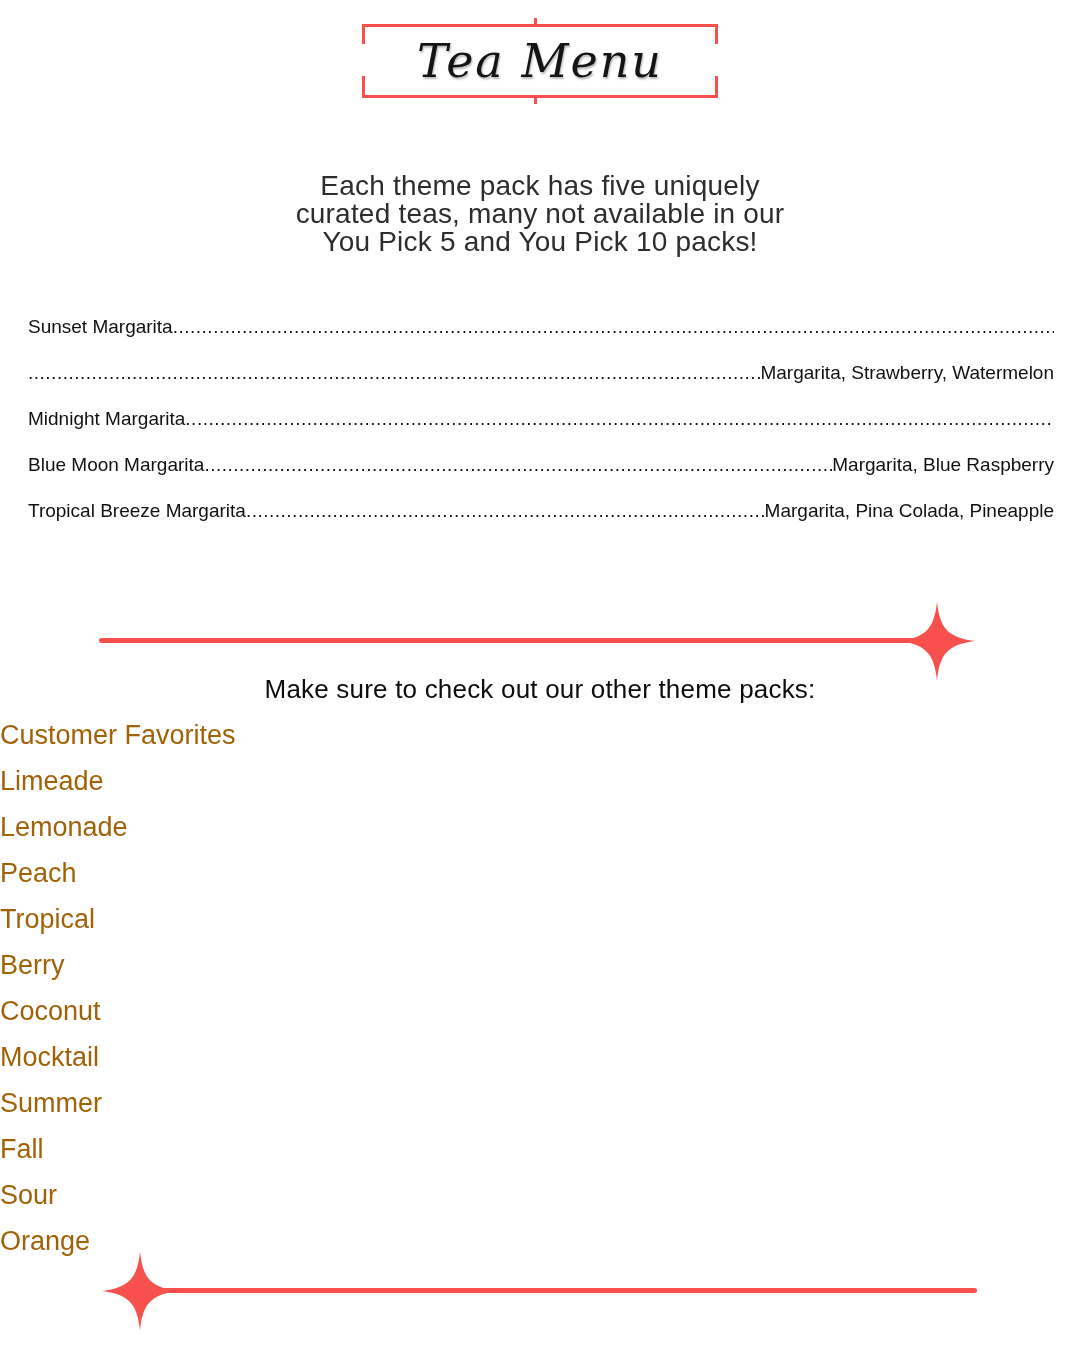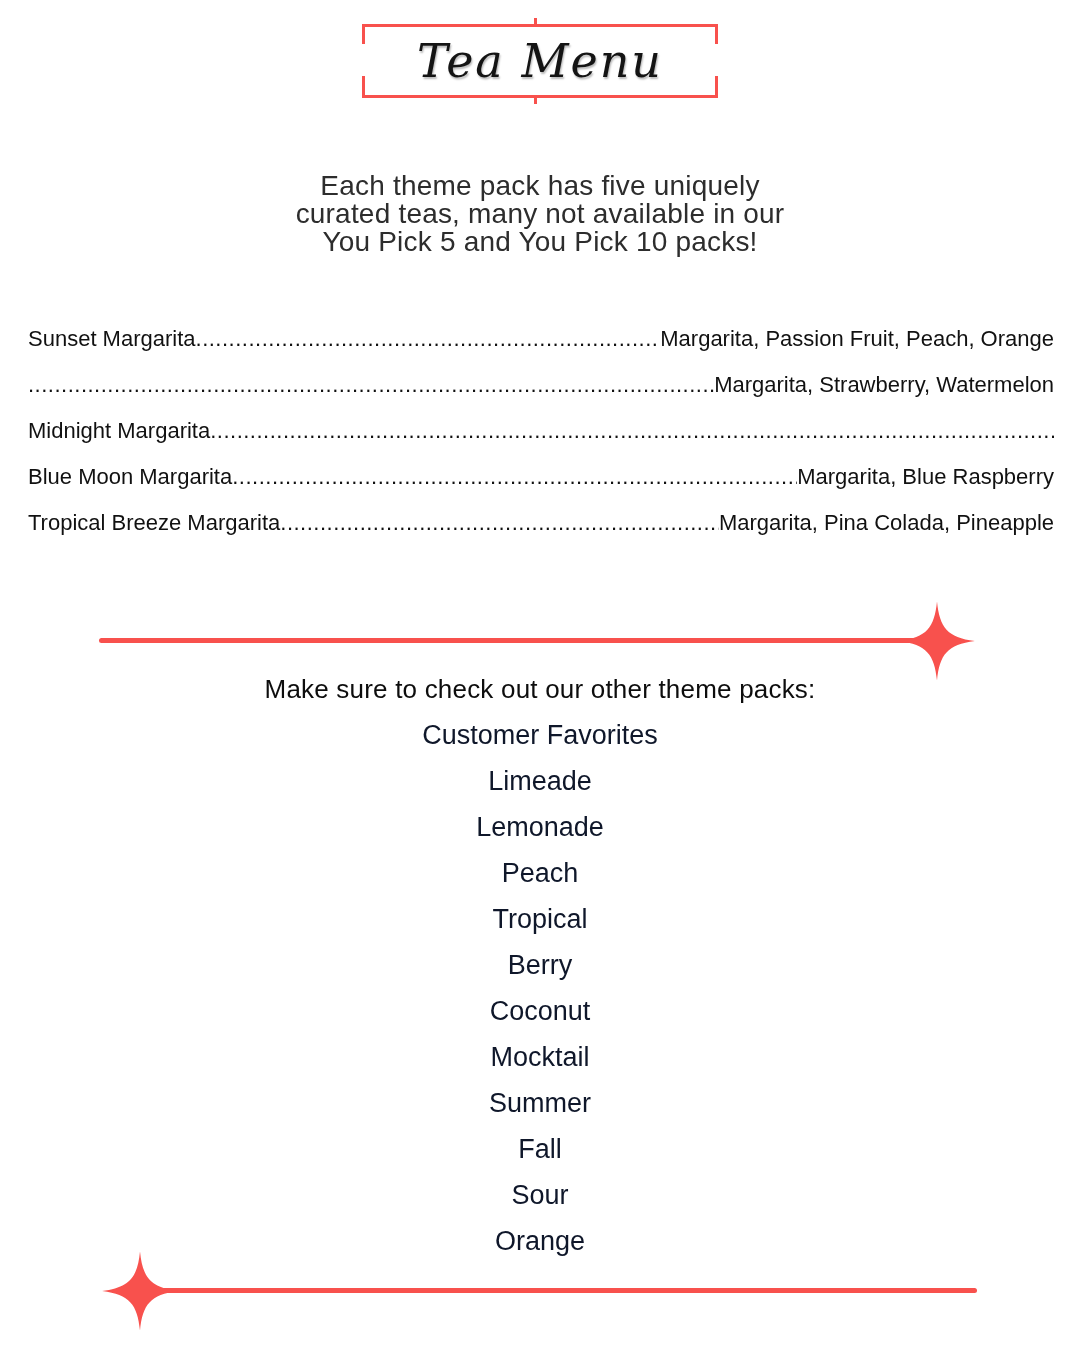--- a/index.html
+++ b/index.html
@@ -70,23 +70,23 @@
 
   
   .packs {
     position: absolute;
     top: 316px;
     left: 28px;
     right: 26px;
   }
   .pack-row {
     display: flex;
-    align-items: center;
+    align-items: flex-start;
     height: 46px;
-    font-size: 22px;
+    font-size: 19px;
     color: #111111;
     white-space: nowrap;
   }
   .pack-name, .pack-flavors { flex: 0 0 auto; }
   .leader {
     flex: 1 1 auto;
     overflow: hidden;
     white-space: nowrap;
     min-width: 12px;
     letter-spacing: 0.5px;
@@ -119,23 +119,22 @@
     font-size: 26px;
     font-weight: normal;
     letter-spacing: 0.2px;
     color: #0d0d0d;
   }
   .other-list {
     position: absolute;
     top: 712px;
     left: 0;
     width: 100%;
-    text-align: center;
     font-size: 27px;
-    color: #0f172a;
+    color: #a16207;
   }
   .other-item { line-height: 46px; height: 46px; }
 </style>
 </head>
 <body>
 
 <div class="page">
 
   <div class="title-frame">
     <div class="frame-gap left"></div>
@@ -148,21 +147,20 @@
   <div class="intro">
     <div>Each theme pack has five uniquely</div>
     <div>curated teas, many not available in our</div>
     <div>You Pick 5 and You Pick 10 packs!</div>
   </div>
 
   <div class="packs">
     <div class="pack-row">
       <span class="pack-name">Sunset Margarita</span>
       <span class="leader">............................................................................................................................................................................................................................................................................................................</span>
-      <span class="pack-flavors">Margarita, Passion Fruit, Peach, Orange</span>
     </div>
     <div class="pack-row">
       <span class="leader">............................................................................................................................................................................................................................................................................................................</span>
       <span class="pack-flavors">Margarita, Strawberry, Watermelon</span>
     </div>
     <div class="pack-row">
       <span class="pack-name">Midnight Margarita</span>
       <span class="leader">............................................................................................................................................................................................................................................................................................................</span>
     </div>
     <div class="pack-row">

